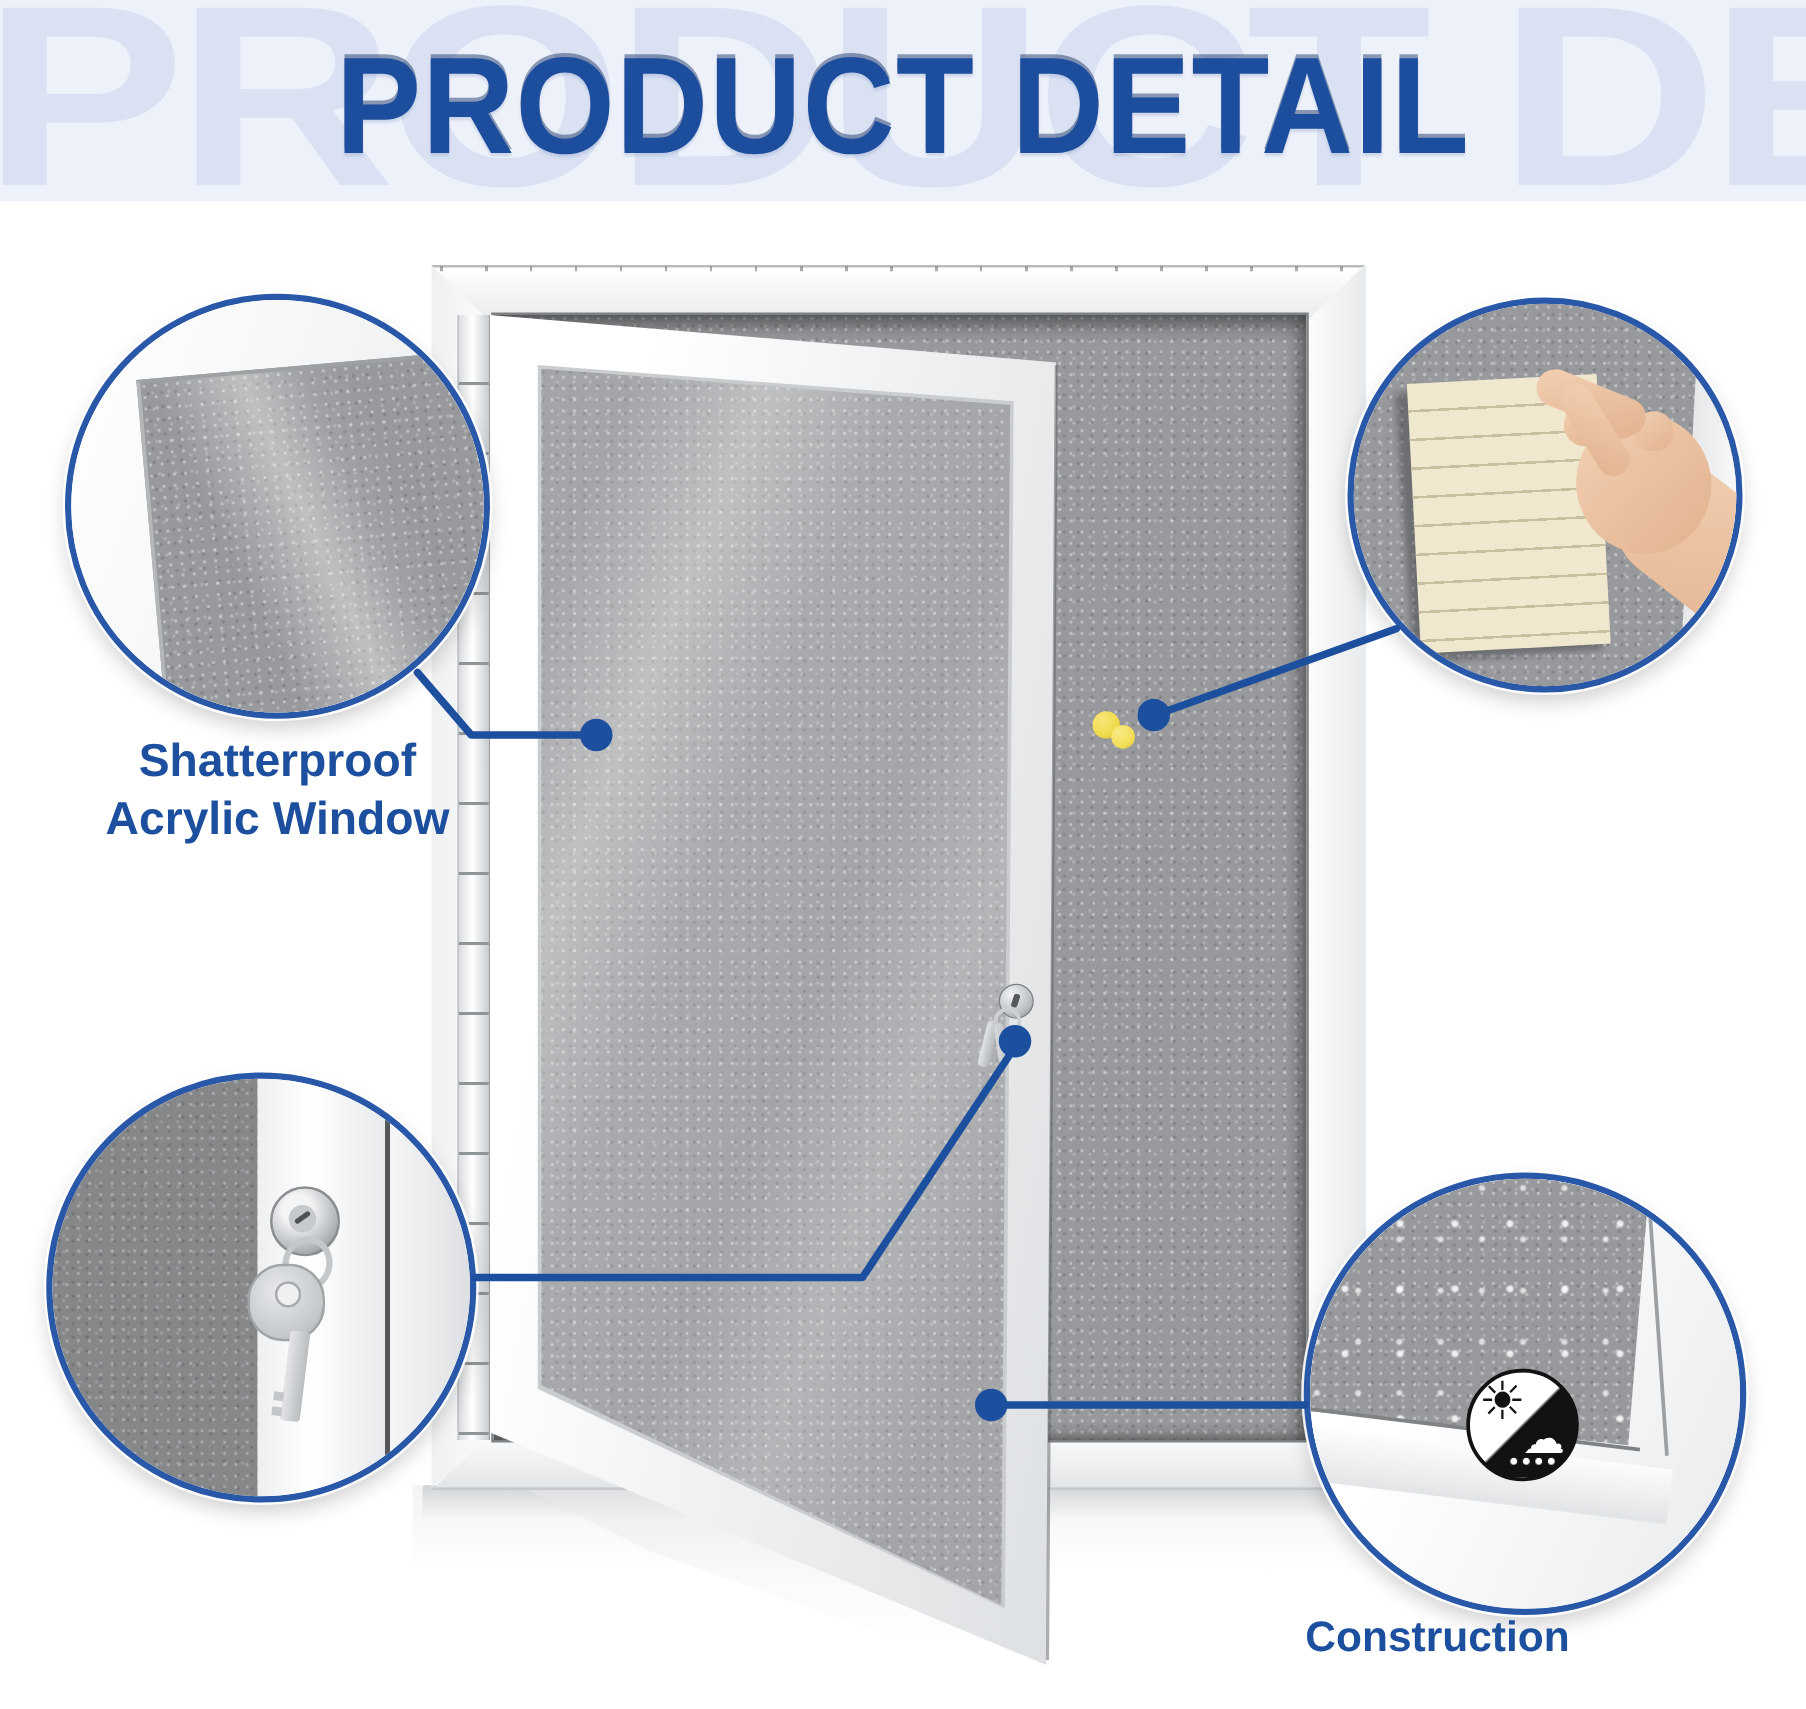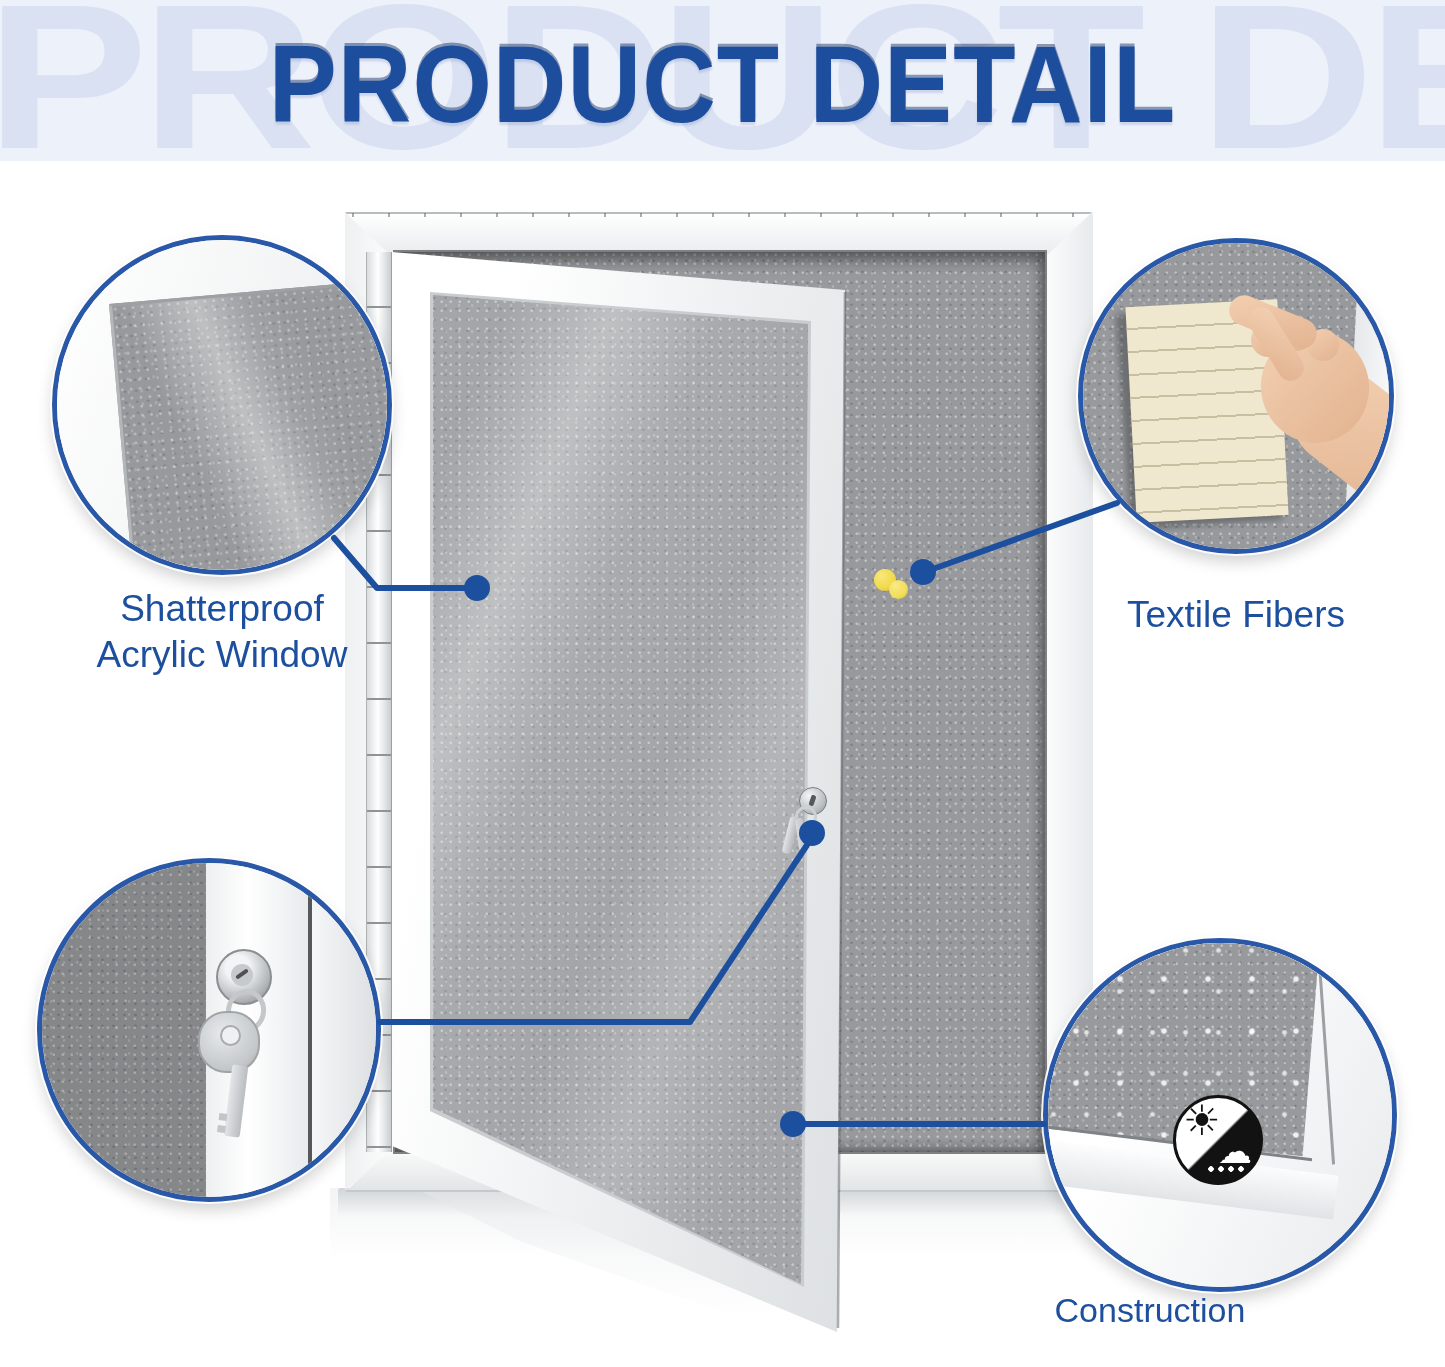--- a/index.html
+++ b/index.html
@@ -151,21 +151,21 @@
     transform:rotate(7deg);transform-origin:left center;opacity:.9;}
   .weather-icon{position:absolute;left:125px;top:152px;width:84px;height:84px;border-radius:50%;
     background:linear-gradient(135deg,#ffffff 0 49%,#121212 51% 100%);border:3px solid #121212;overflow:hidden;}
   .weather-sun{position:absolute;left:7px;top:-2px;font-size:42px;color:#121212;}
   .weather-cloud{position:absolute;right:8px;bottom:16px;font-size:34px;color:#ffffff;line-height:30px;}
   .weather-rain{position:absolute;right:14px;bottom:8px;width:40px;height:10px;
     background-image:radial-gradient(circle,#ffffff 0 2.5px,transparent 3px);background-size:10px 10px;}
   
   .leads{position:absolute;left:0;top:0;width:1445px;height:1367px;pointer-events:none;}
   
-  .lbl{position:absolute;color:#1d4f9f;font-weight:normal;text-align:center;line-height:46px;}
+  .lbl{position:absolute;color:#1d4f9f;font-weight:bold;text-align:center;line-height:46px;}
   .lbl-tl{left:20px;top:586px;width:404px;font-size:37px;}
   .lbl-tr{left:1040px;top:592px;width:392px;font-size:37px;}
   .lbl-bl{left:10px;top:1232px;width:400px;font-size:40px;}
   .lbl-br{left:890px;top:1290px;width:520px;font-size:34px;line-height:40px;}
 </style>
 </head>
 <body>
 
 <div id="stage">
 
@@ -273,19 +273,18 @@
       <circle cx="812" cy="833" r="13"></circle>
       <circle cx="793" cy="1124" r="13"></circle>
     </g>
   </svg>
 
   <div class="lbl lbl-tl">
     <div>Shatterproof</div>
     <div>Acrylic Window</div>
   </div>
   <div class="lbl lbl-tr">
-    <div>Textile Fibers</div>
   </div>
   <div class="lbl lbl-br">
     <div>Construction</div>
   </div>
 
 </div>
 
 </body></html>

